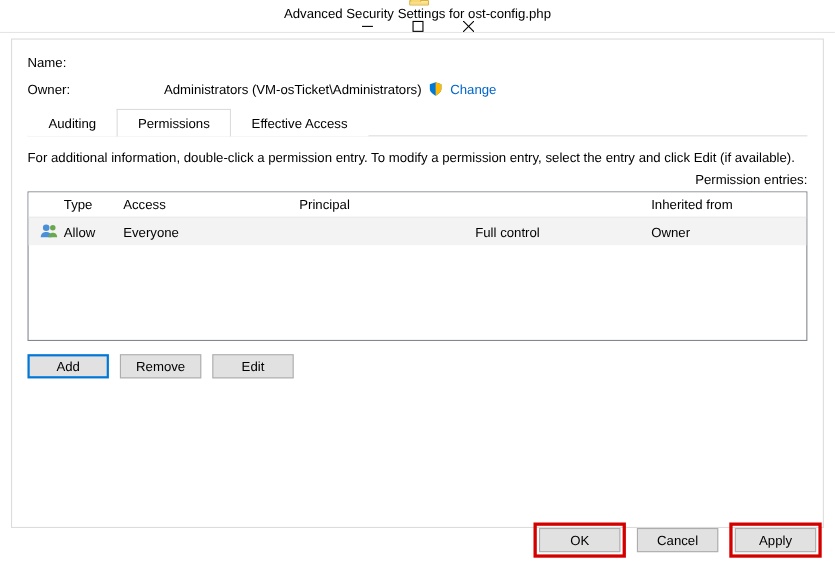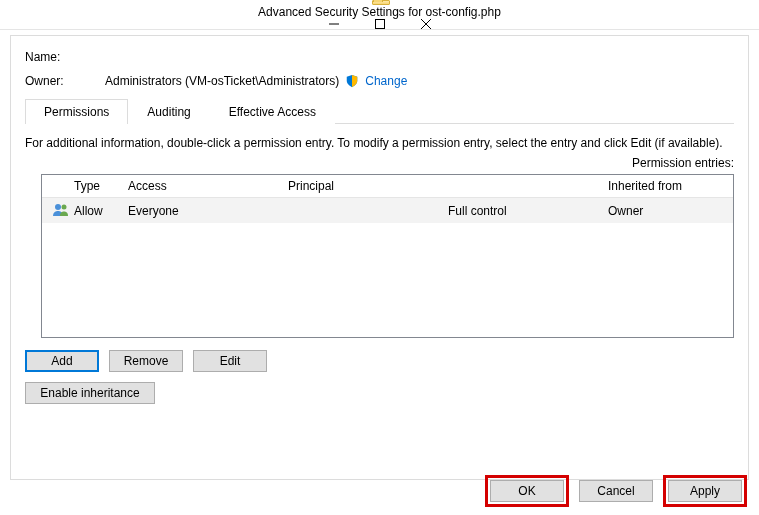--- a/index.html
+++ b/index.html
@@ -12,38 +12,38 @@
   .titlebar .folder-icon::before { content:""; position:absolute; top:-4px; left:0; width:8px; height:4px; background:#f7d674; border:1px solid #d9b13b; border-bottom:none; border-radius:1px 1px 0 0;}
   .titlebar .title { flex:1; color:#000; }
   .win-btns { display:flex; height:100%; }
   .win-btn { width:46px; display:flex; align-items:center; justify-content:center; color:#000; }
   .win-btn svg { width:10px; height:10px; }
   .win-btn .sq { width:10px; height:10px; border:1px solid #000; }
 
   
   .outer { border:1px solid #dcdcdc; margin:5px 10px 0 10px; padding:14px 14px 12px 14px; height:445px; position:relative; }
 
-  .row { display:flex; margin-bottom:10px; align-items:flex-start; }
+  .row { display:flex; margin-bottom:10px; align-items:flex-start;gap:44px; }
   .label { width:80px; color:#000; }
   .value { color:#000; }
   .owner-line { display:flex; align-items:center; gap:6px; }
   .shield { width:14px; height:14px; }
   .link { color:#0066cc; cursor:pointer; }
 
   
   .tabs { display:flex; border-bottom:1px solid #dcdcdc; margin-top:6px; }
   .tab { padding:5px 18px; border:1px solid transparent; border-bottom:none; color:#000; cursor:pointer; position:relative; top:1px; background:#fff;}
   .tab.active { border-color:#dcdcdc; background:#fff; }
   .tab:not(.active) { color:#000; }
 
   .info-text { margin:12px 0 6px 0; color:#000; }
   .subhead { margin:4px 0 4px 0; color:#000;text-align:right; }
 
   
-  .grid-wrap { border:1px solid #828790; height:164px; background:#fff;margin-left:16px; }
+  .grid-wrap { border:1px solid #828790; height:136px; background:#fff; }
   .grid-head { display:flex; background:#fff; border-bottom:1px solid #e5e5e5; }
   .gh { padding:4px 6px; color:#000; border-right:1px solid transparent; }
   .col-icon { width:26px; }
   .col-type { width:54px; }
   .col-principal { width:320px; }
   .col-access { width:160px; }
   .col-inherited { flex:1; }
   .grid-row { display:flex; align-items:center; padding:2px 0; background:#f3f3f3; }
   .grid-row .cell { padding:2px 6px; color:#000; }
   .row-icon { width:18px; height:14px; margin-left:4px; }
@@ -98,22 +98,22 @@
       <span class="value">Administrators (VM-osTicket\Administrators)</span>
       <svg class="shield" viewBox="0 0 16 16">
         <path d="M8 1 L14 3 V8 C14 12 8 15 8 15 C8 15 2 12 2 8 V3 Z" fill="#0078d7"></path>
         <path d="M8 1 L14 3 V8 C14 12 8 15 8 15 V1 Z" fill="#ffb900"></path>
       </svg>
       <span class="link">Change</span>
     </div>
   </div>
 
   <div class="tabs">
+    <div class="tab">Auditing</div>
     <div class="tab active">Permissions</div>
-    <div class="tab">Auditing</div>
     <div class="tab">Effective Access</div>
   </div>
 
   <div class="info-text">For additional information, double-click a permission entry. To modify a permission entry, select the entry and click Edit (if available).</div>
   <div class="subhead">Permission entries:</div>
 
   <div class="grid-wrap">
     <div class="grid-head">
       <div class="gh col-icon"></div>
       <div class="gh col-type">Type</div>
@@ -138,23 +138,20 @@
       <div class="cell col-inherited">Owner</div>
     </div>
   </div>
 
   <div class="btn-row">
     <div class="btn default">Add</div>
     <div class="btn">Remove</div>
     <div class="btn">Edit</div>
   </div>
 
-  <div class="enable-row">
-    <div class="btn wide">Enable inheritance</div>
-  </div>
 
 </div>
 
 <div class="footer">
   <span class="redbox">
     <div class="btn">OK</div>
   </span>
   <div class="btn">Cancel</div>
   <span class="redbox">
     <div class="btn">Apply</div>

